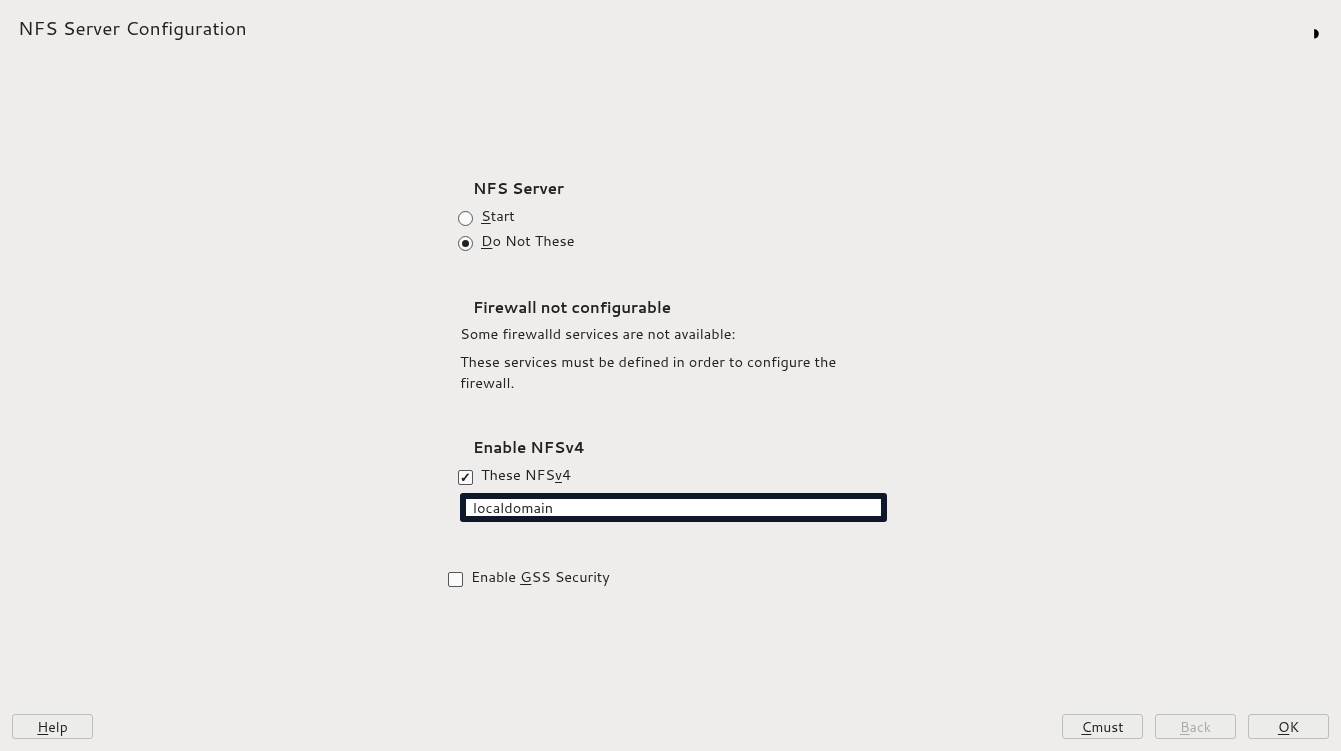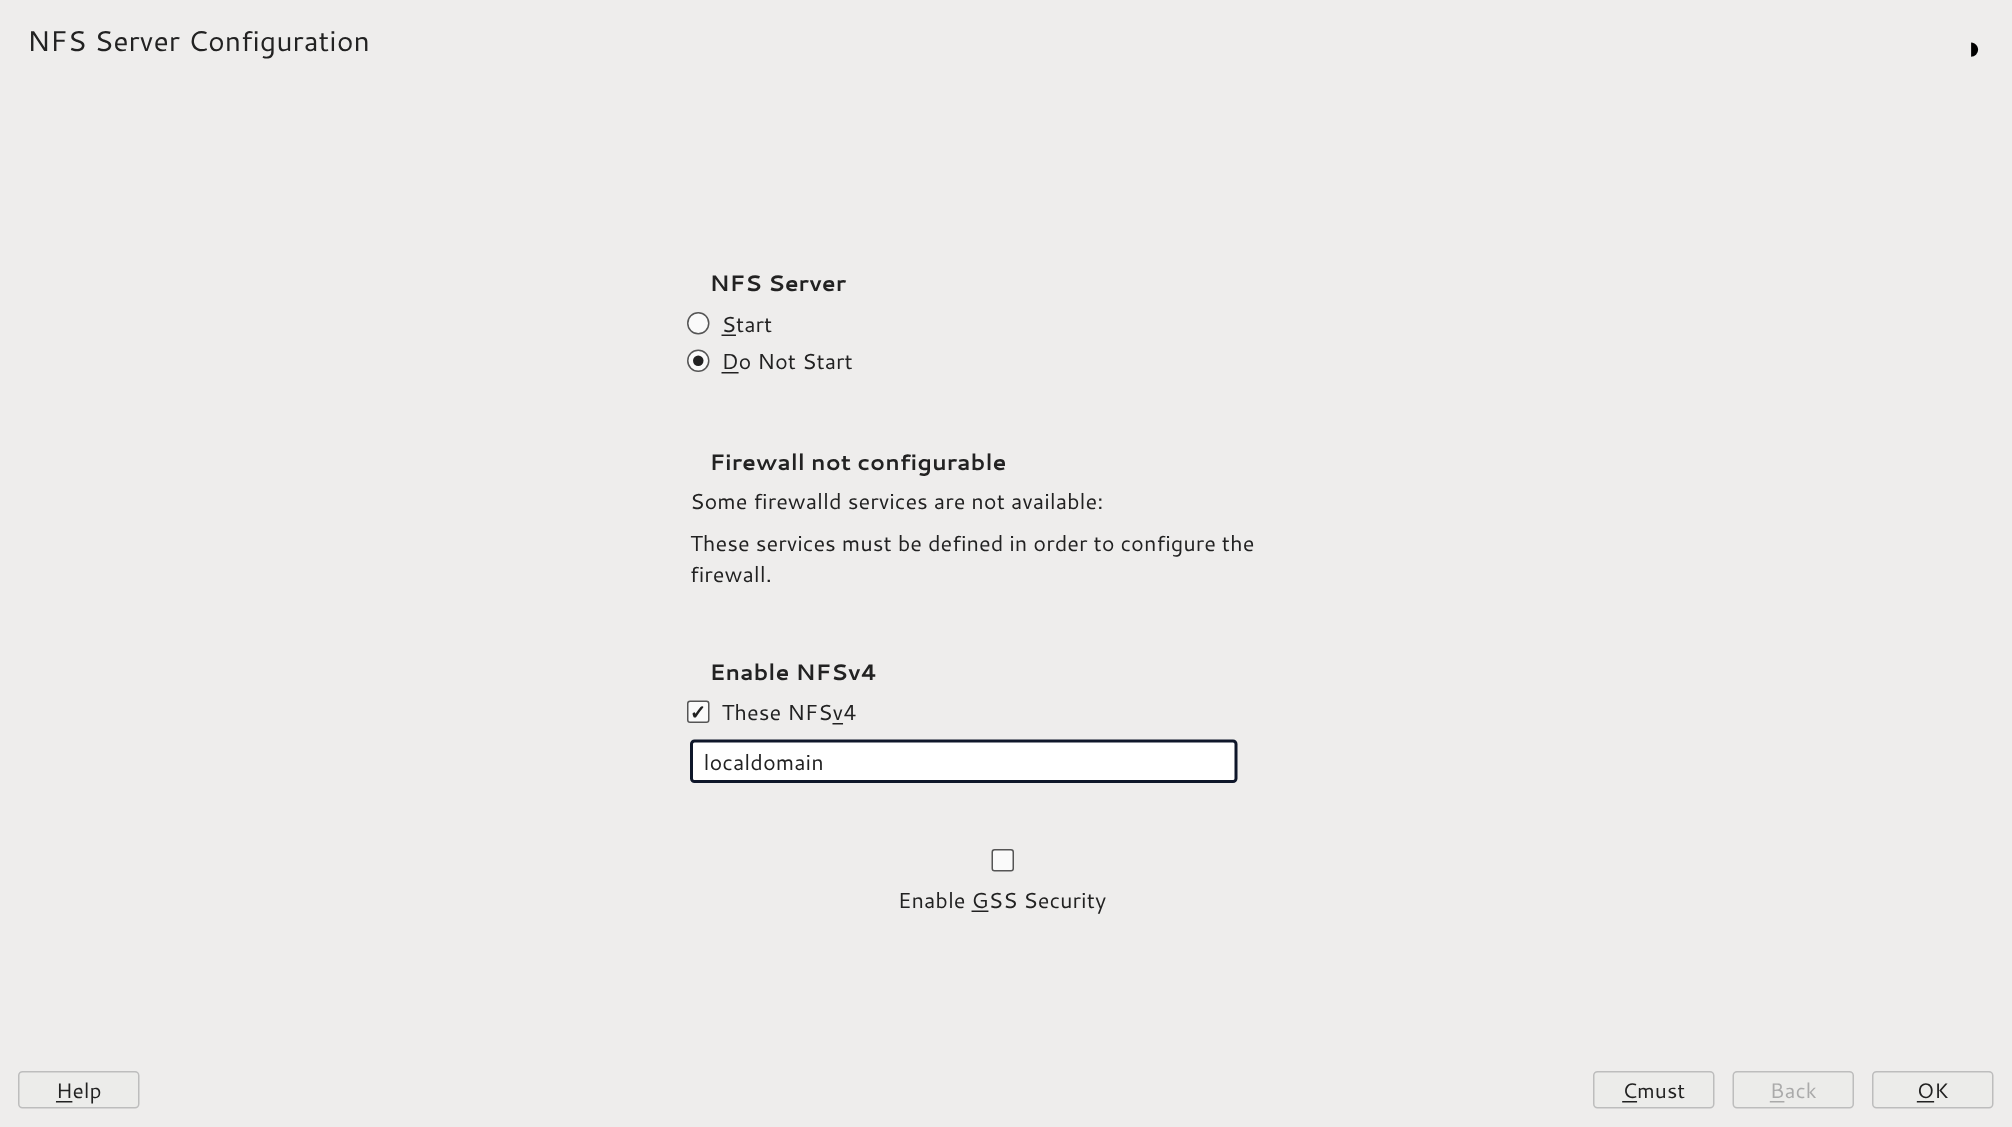--- a/index.html
+++ b/index.html
@@ -21,21 +21,21 @@
     }
     .title-bar h1 { font-size: 19px; font-weight: 400; color: #222; }
     .moon-icon { font-size: 22px; color: #000; margin-top: 2px; }
     .content {
       position: absolute;
       left: 448px;
       top: 178px;
       width: 440px;
     }
     .section-heading { font-weight: 700; font-size: 15px; color: #222; margin-bottom: 4px; margin-left: 25px; }
-    .radio-row, .check-row { display: flex; align-items: center; gap: 8px; padding: 2px 0 2px 10px; }
+    .radio-row, .check-row { display: flex; align-items: flex-end; gap: 8px; padding: 2px 0 2px 10px; }
     .radio-row label, .check-row label { cursor: pointer; color: #222; }
     input[type="radio"] {
       appearance: none;
       width: 15px; height: 15px;
       border: 1.3px solid #555;
       border-radius: 50%;
       background: #fafafa;
       display: inline-flex;
       align-items: center; justify-content: center;
       cursor: pointer;
@@ -60,33 +60,33 @@
     }
     .u { text-decoration: underline; text-underline-offset: 2px; }
     .firewall-block { margin-top: 44px; }
     .firewall-desc { padding-left: 12px; margin-top: 1px; line-height: 1.6; color: #222; }
     .firewall-item { padding-left: 20px; margin: 6px 0; color: #222; }
     .firewall-note { margin-top: 6px; padding-left: 12px; color: #222; }
     .nfsv4-block { margin-top: 44px; }
     .domain-label { margin-top: 10px; padding-left: 12px; color: #222; }
     .domain-input {
       display: block;
-      width: 365px;
+      width: 427px;
       height: 29px;
       margin-top: 6px;
       margin-left: 12px;
       padding: 4px 7px;
       font-size: 14.5px;
       font-family: inherit;
       color: #222;
       background: #fff;
-      border: 2px solid #0f172a;
+      border: 6px solid #0f172a;
       border-radius: 3px;
     }
-    .gss-block { margin-top: 42px; flex-direction: column; }
+    .gss-block { margin-top: 42px; }
     .button-bar {
       position: absolute;
       left: 0; right: 0; bottom: 12px;
       padding: 0 12px;
       display: flex;
       align-items: center;
     }
     .btn {
       height: 25px;
       min-width: 81px;
@@ -116,21 +116,21 @@
 <div class="content">
 
   <div>
     <div class="section-heading">NFS Server</div>
     <div class="radio-row">
       <input type="radio" name="nfssrv" id="r-start" style="">
       <label for="r-start"><span></span><span class="u">S</span><span>tart</span></label>
     </div>
     <div class="radio-row">
       <input type="radio" name="nfssrv" id="r-donot" checked="" style="">
-      <label for="r-donot"><span></span><span class="u">D</span><span>o Not Start</span></label>
+      <label for="r-donot"><span></span><span class="u">D</span><span>o Not These</span></label>
     </div>
   </div>
 
   <div class="firewall-block">
     <div class="section-heading">Firewall not configurable</div>
     <div class="firewall-desc">Some firewalld services are not available:</div>
     <div class="firewall-note">These services must be defined in order to configure the firewall.</div>
   </div>
 
   <div class="nfsv4-block">

